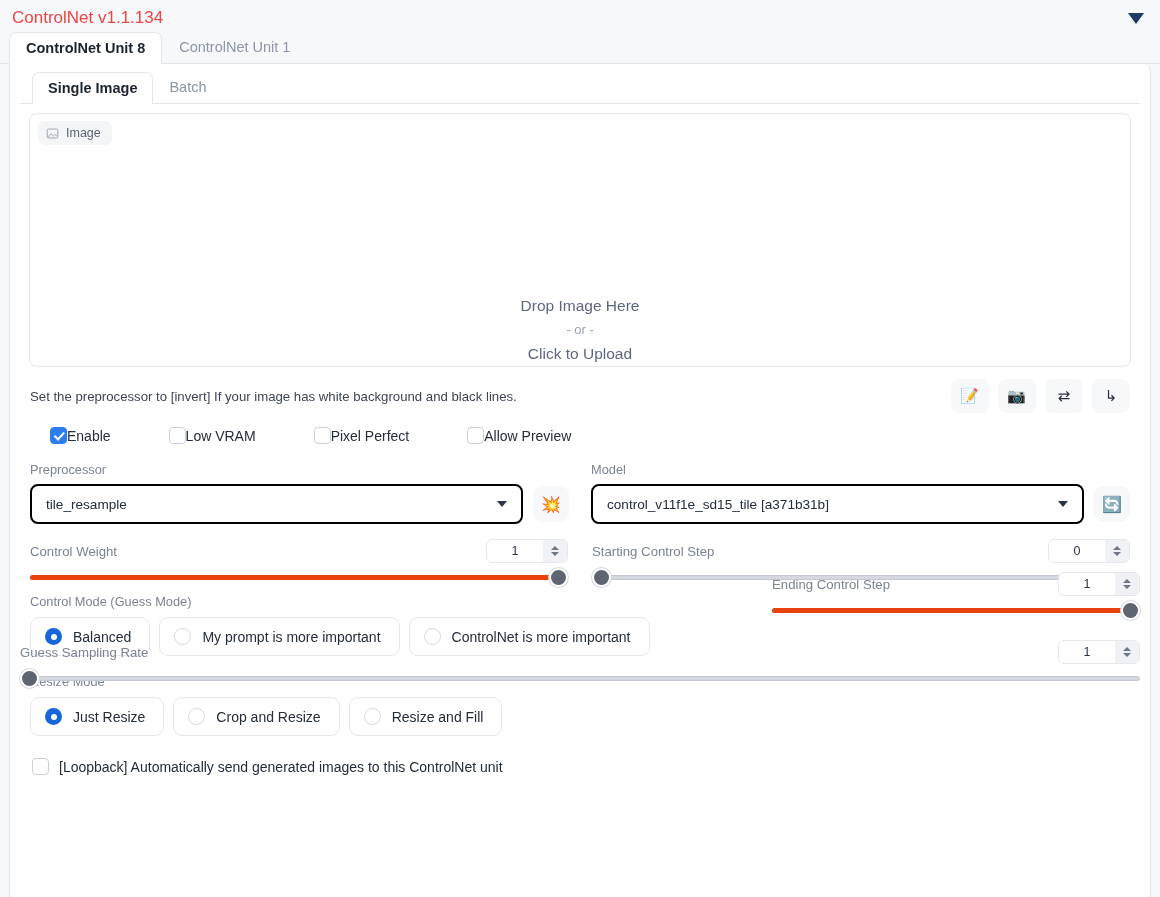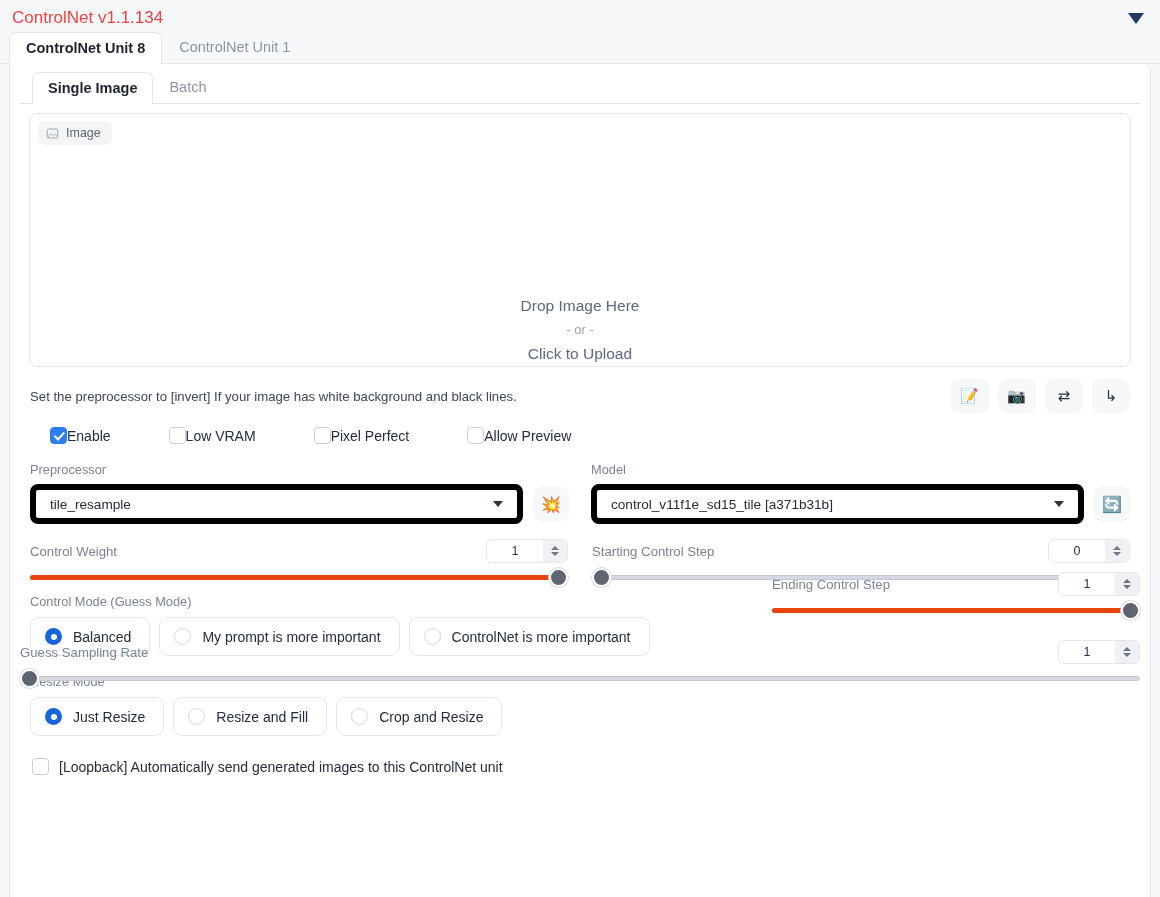--- a/index.html
+++ b/index.html
@@ -157,21 +157,21 @@
 
   
   .sel-row { display: flex; padding: 18px 10px 0 10px; gap: 0; }
   .sel-col { flex: 1; min-width: 0; }
   .sel-col.right { padding-left: 22px; }
   .fld-label { font-size: 12.8px; color: #7b8494; margin-bottom: 7px; display: block; }
   .sel-line { display: flex; align-items: center; gap: 10px; }
   .select {
     flex: 1; min-width: 0;
     height: 40px;
-    border: 6px solid #000000;
+    border: 2px solid #000000;
     border-radius: 8px;
     background: #ffffff;
     display: flex; align-items: center; justify-content: space-between;
     padding: 0 12px 0 14px;
     font-size: 13.6px; color: #242d3c;
     cursor: pointer;
   }
   .caret { width: 0; height: 0; border-left: 5px solid transparent; border-right: 5px solid transparent; border-top: 6px solid #2b3442; margin-right: 2px; }
   .side-btn {
     width: 36px; height: 36px; border-radius: 9px;
@@ -393,25 +393,25 @@
 
       <div class="radio-block">
         <span class="fld-label">Resize Mode</span>
         <div class="radio-row">
           <div class="radio-pill">
             <span class="radio-dot sel"></span>
             <span class="radio-label">Just Resize</span>
           </div>
           <div class="radio-pill">
             <span class="radio-dot"></span>
+            <span class="radio-label">Crop and Resize</span>
+          </div>
+          <div class="radio-pill">
+            <span class="radio-dot"></span>
             <span class="radio-label">Resize and Fill</span>
-          </div>
-          <div class="radio-pill">
-            <span class="radio-dot"></span>
-            <span class="radio-label">Crop and Resize</span>
           </div>
         </div>
       </div>
 
       <div class="loopback">
         <span class="chk-box"></span>
         <span class="chk-label">[Loopback] Automatically send generated images to this ControlNet unit</span>
       </div>
 
     </div>

